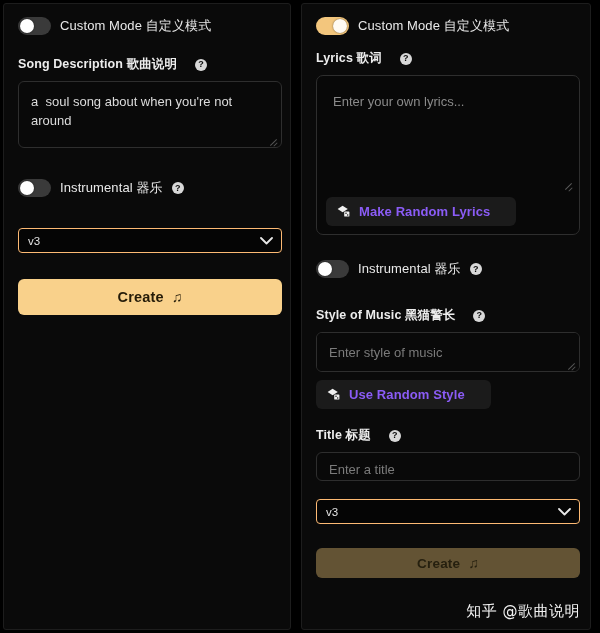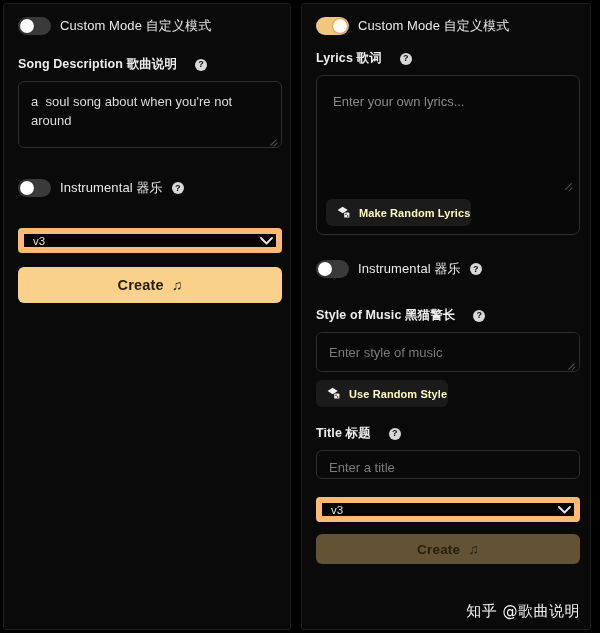--- a/index.html
+++ b/index.html
@@ -140,21 +140,21 @@
   .resize-corner::after  { width: 5px; bottom: 0px; right: 0px; }
 
   .ta-wrap { position: relative; }
 
   
   .select-wrap { position: relative; width: 100%; }
   .select {
     width: 100%;
     height: 25px;
     background: #050505;
-    border: 6px solid #fdba74;
+    border: 1px solid #fdba74;
     border-radius: 4px;
     color: #e4e4e4;
     font-family: "Liberation Sans", sans-serif;
     font-size: 11.5px;
     padding: 0 26px 0 9px;
     appearance: none;
     -webkit-appearance: none;
     outline: none;
     cursor: pointer;
   }
@@ -175,20 +175,21 @@
     border-radius: 6px;
     font-family: "Liberation Sans", sans-serif;
     font-size: 14.5px;
     font-weight: bold;
     letter-spacing: .2px;
     display: flex;
     align-items: center;
     justify-content: center;
     gap: 8px;
     cursor: pointer;
+    margin-top: 12px;
   }
   .create-btn.primary {
     background: #f9d18b;
     color: #241b08;
     height: 36px;
   }
   .create-btn.muted {
     background: #635334;
     color: #26200f;
     height: 30px;
@@ -197,26 +198,26 @@
   .note { font-size: 14px; line-height: 1; }
 
   
   .rand-btn {
     display: inline-flex;
     align-items: center;
     gap: 8px;
     background: #1b1b1b;
     border: none;
     border-radius: 6px;
-    color: #fef9c3;
-    font-family: "Liberation Sans", sans-serif;
-    font-size: 11px;
+    color: #8b5cf6;
+    font-family: "Liberation Sans", sans-serif;
+    font-size: 13px;
     font-weight: bold;
     letter-spacing: .1px;
-    padding: 7px 1px 7px 11px;
+    padding: 7px 26px 7px 11px;
     cursor: pointer;
     white-space: nowrap;
   }
   .dice-icon { display: inline-block; width: 14px; height: 13px; flex: 0 0 14px; }
 
   
   .lyrics-box {
     position: relative;
     width: 100%;
     height: 160px;

